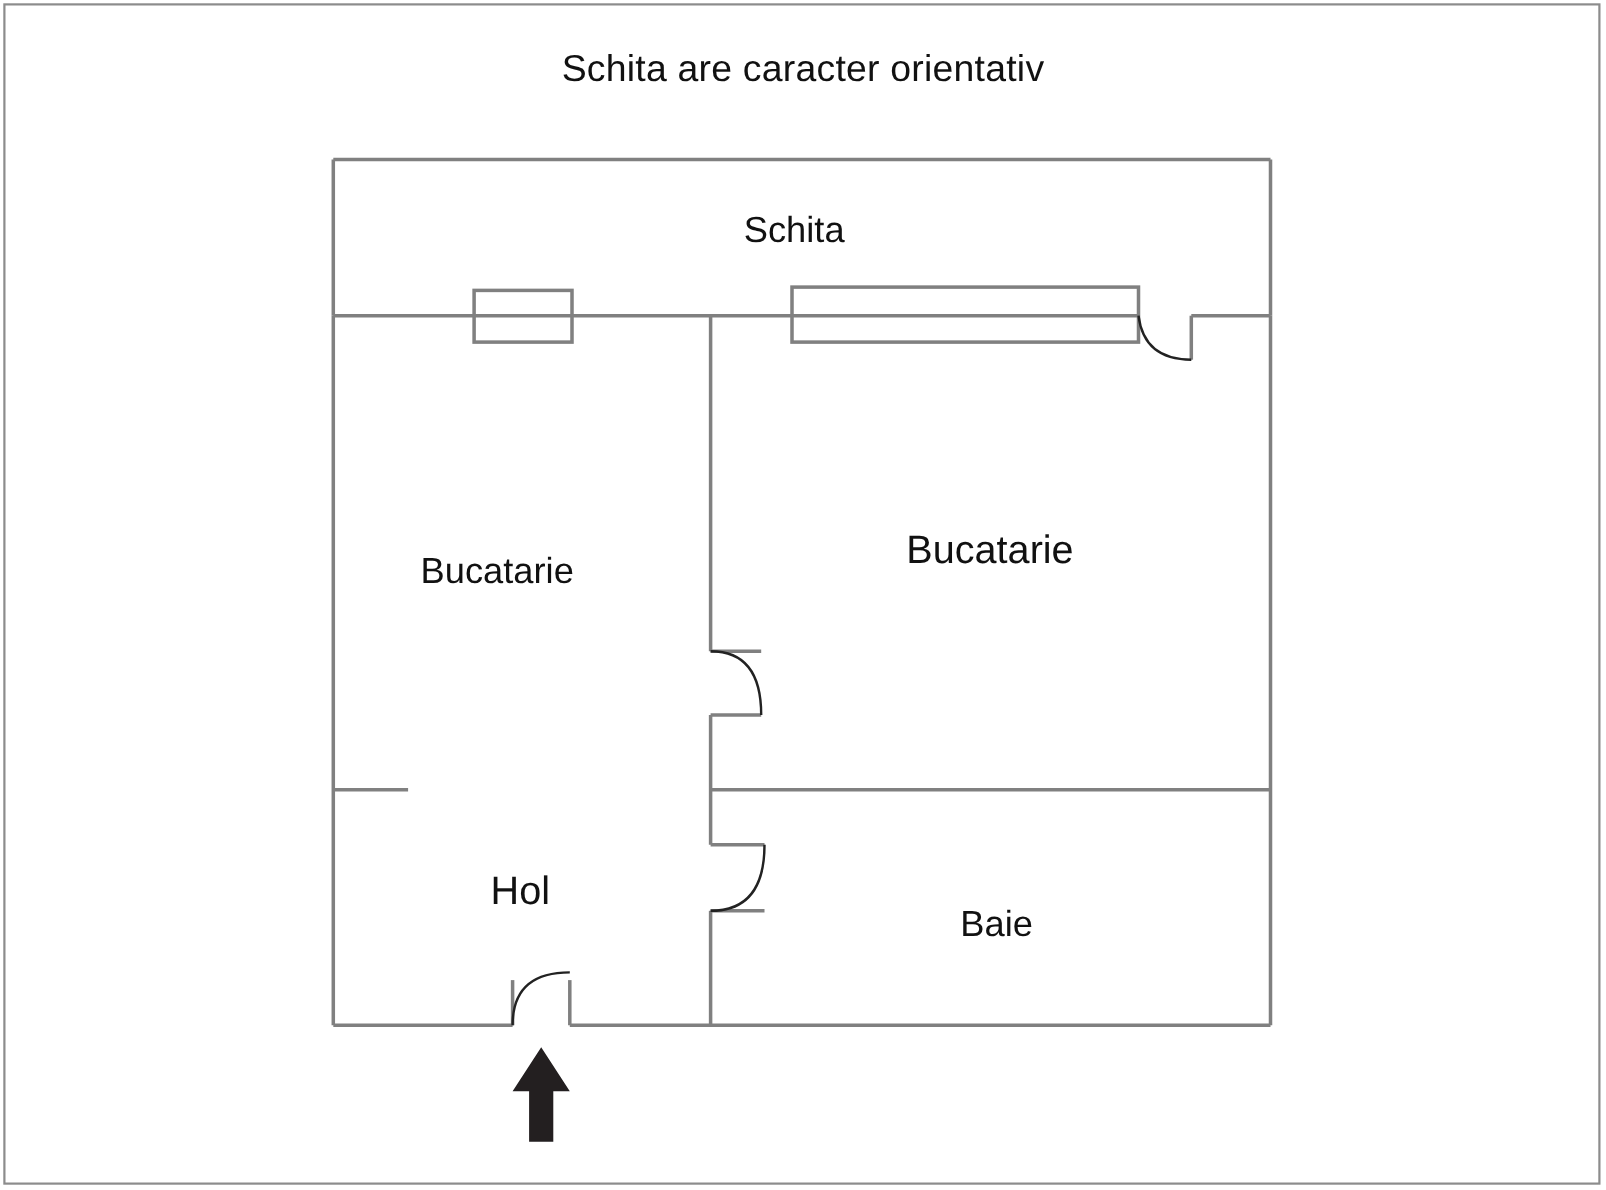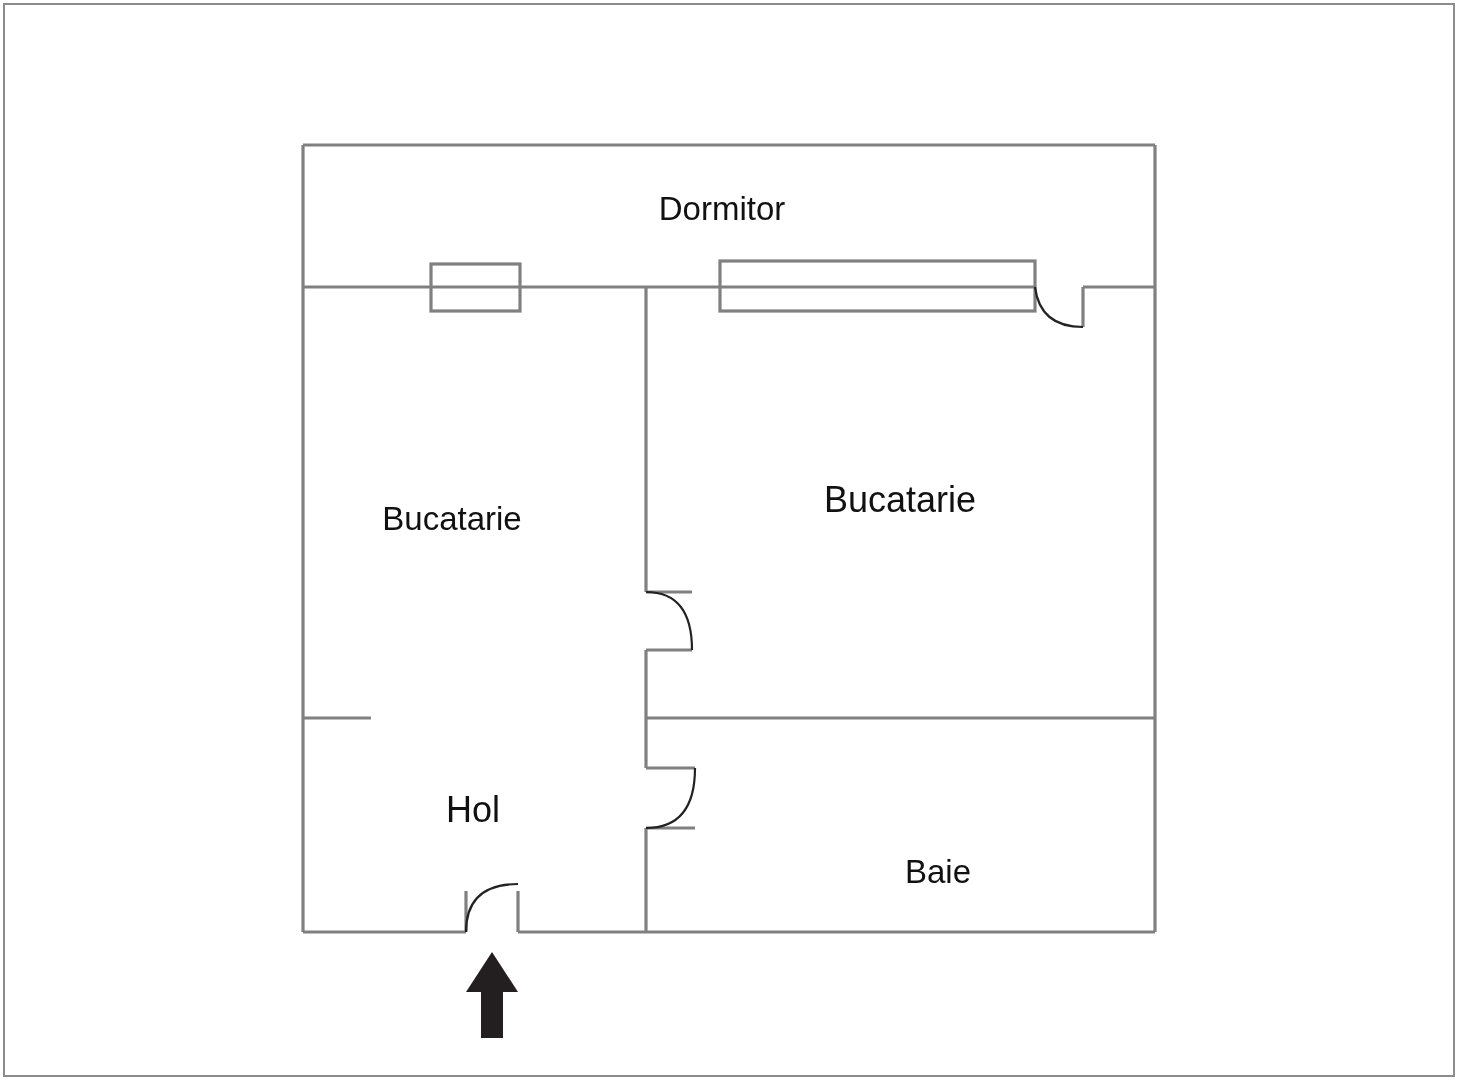--- a/index.html
+++ b/index.html
@@ -53,20 +53,21 @@
     font-size: 36px;
   }
 </style>
 </head>
 <body>
 
 <div id="page">
 
   <div id="outer-border"></div>
 
+  <div id="plan-title">Schita are caracter orientativ</div>
 
   <svg id="plan-svg" width="1460" height="1082">
     <g fill="none" stroke="#808080" stroke-width="3.2" stroke-linecap="butt">
 
       <path d="M 303 145 L 1155 145"></path>
       <path d="M 303 145 L 303 287"></path>
       <path d="M 1155 145 L 1155 287"></path>
 
       <path d="M 303 287 L 720 287"></path>
       <path d="M 720 287 L 1035 287"></path>
@@ -110,19 +111,19 @@
       <path d="M 695 768 Q 695 828 646 828"></path>
 
       <path d="M 466 932 Q 466 884 518 884"></path>
     </g>
 
     <g>
       <path d="M 492 952 L 518 992 L 503 992 L 503 1038 L 481 1038 L 481 992 L 466 992 Z" fill="#231f20" stroke="none"></path>
     </g>
   </svg>
 
-  <div class="room-label" style="left:722px; top:209px;">Dormitor</div>
+  <div class="room-label" style="left:722px; top:209px;">Schita</div>
   <div class="room-label" style="left:452px; top:519px;">Bucatarie</div>
   <div class="room-label big" style="left:900px; top:500px;">Bucatarie</div>
   <div class="room-label big" style="left:473px; top:777px;margin-top:33px;">Hol</div>
-  <div class="room-label" style="left:906px; top:872px;margin-left:32px;">Baie</div>
+  <div class="room-label" style="left:906px; top:840px;">Baie</div>
 
 </div>
 
 </body></html>

